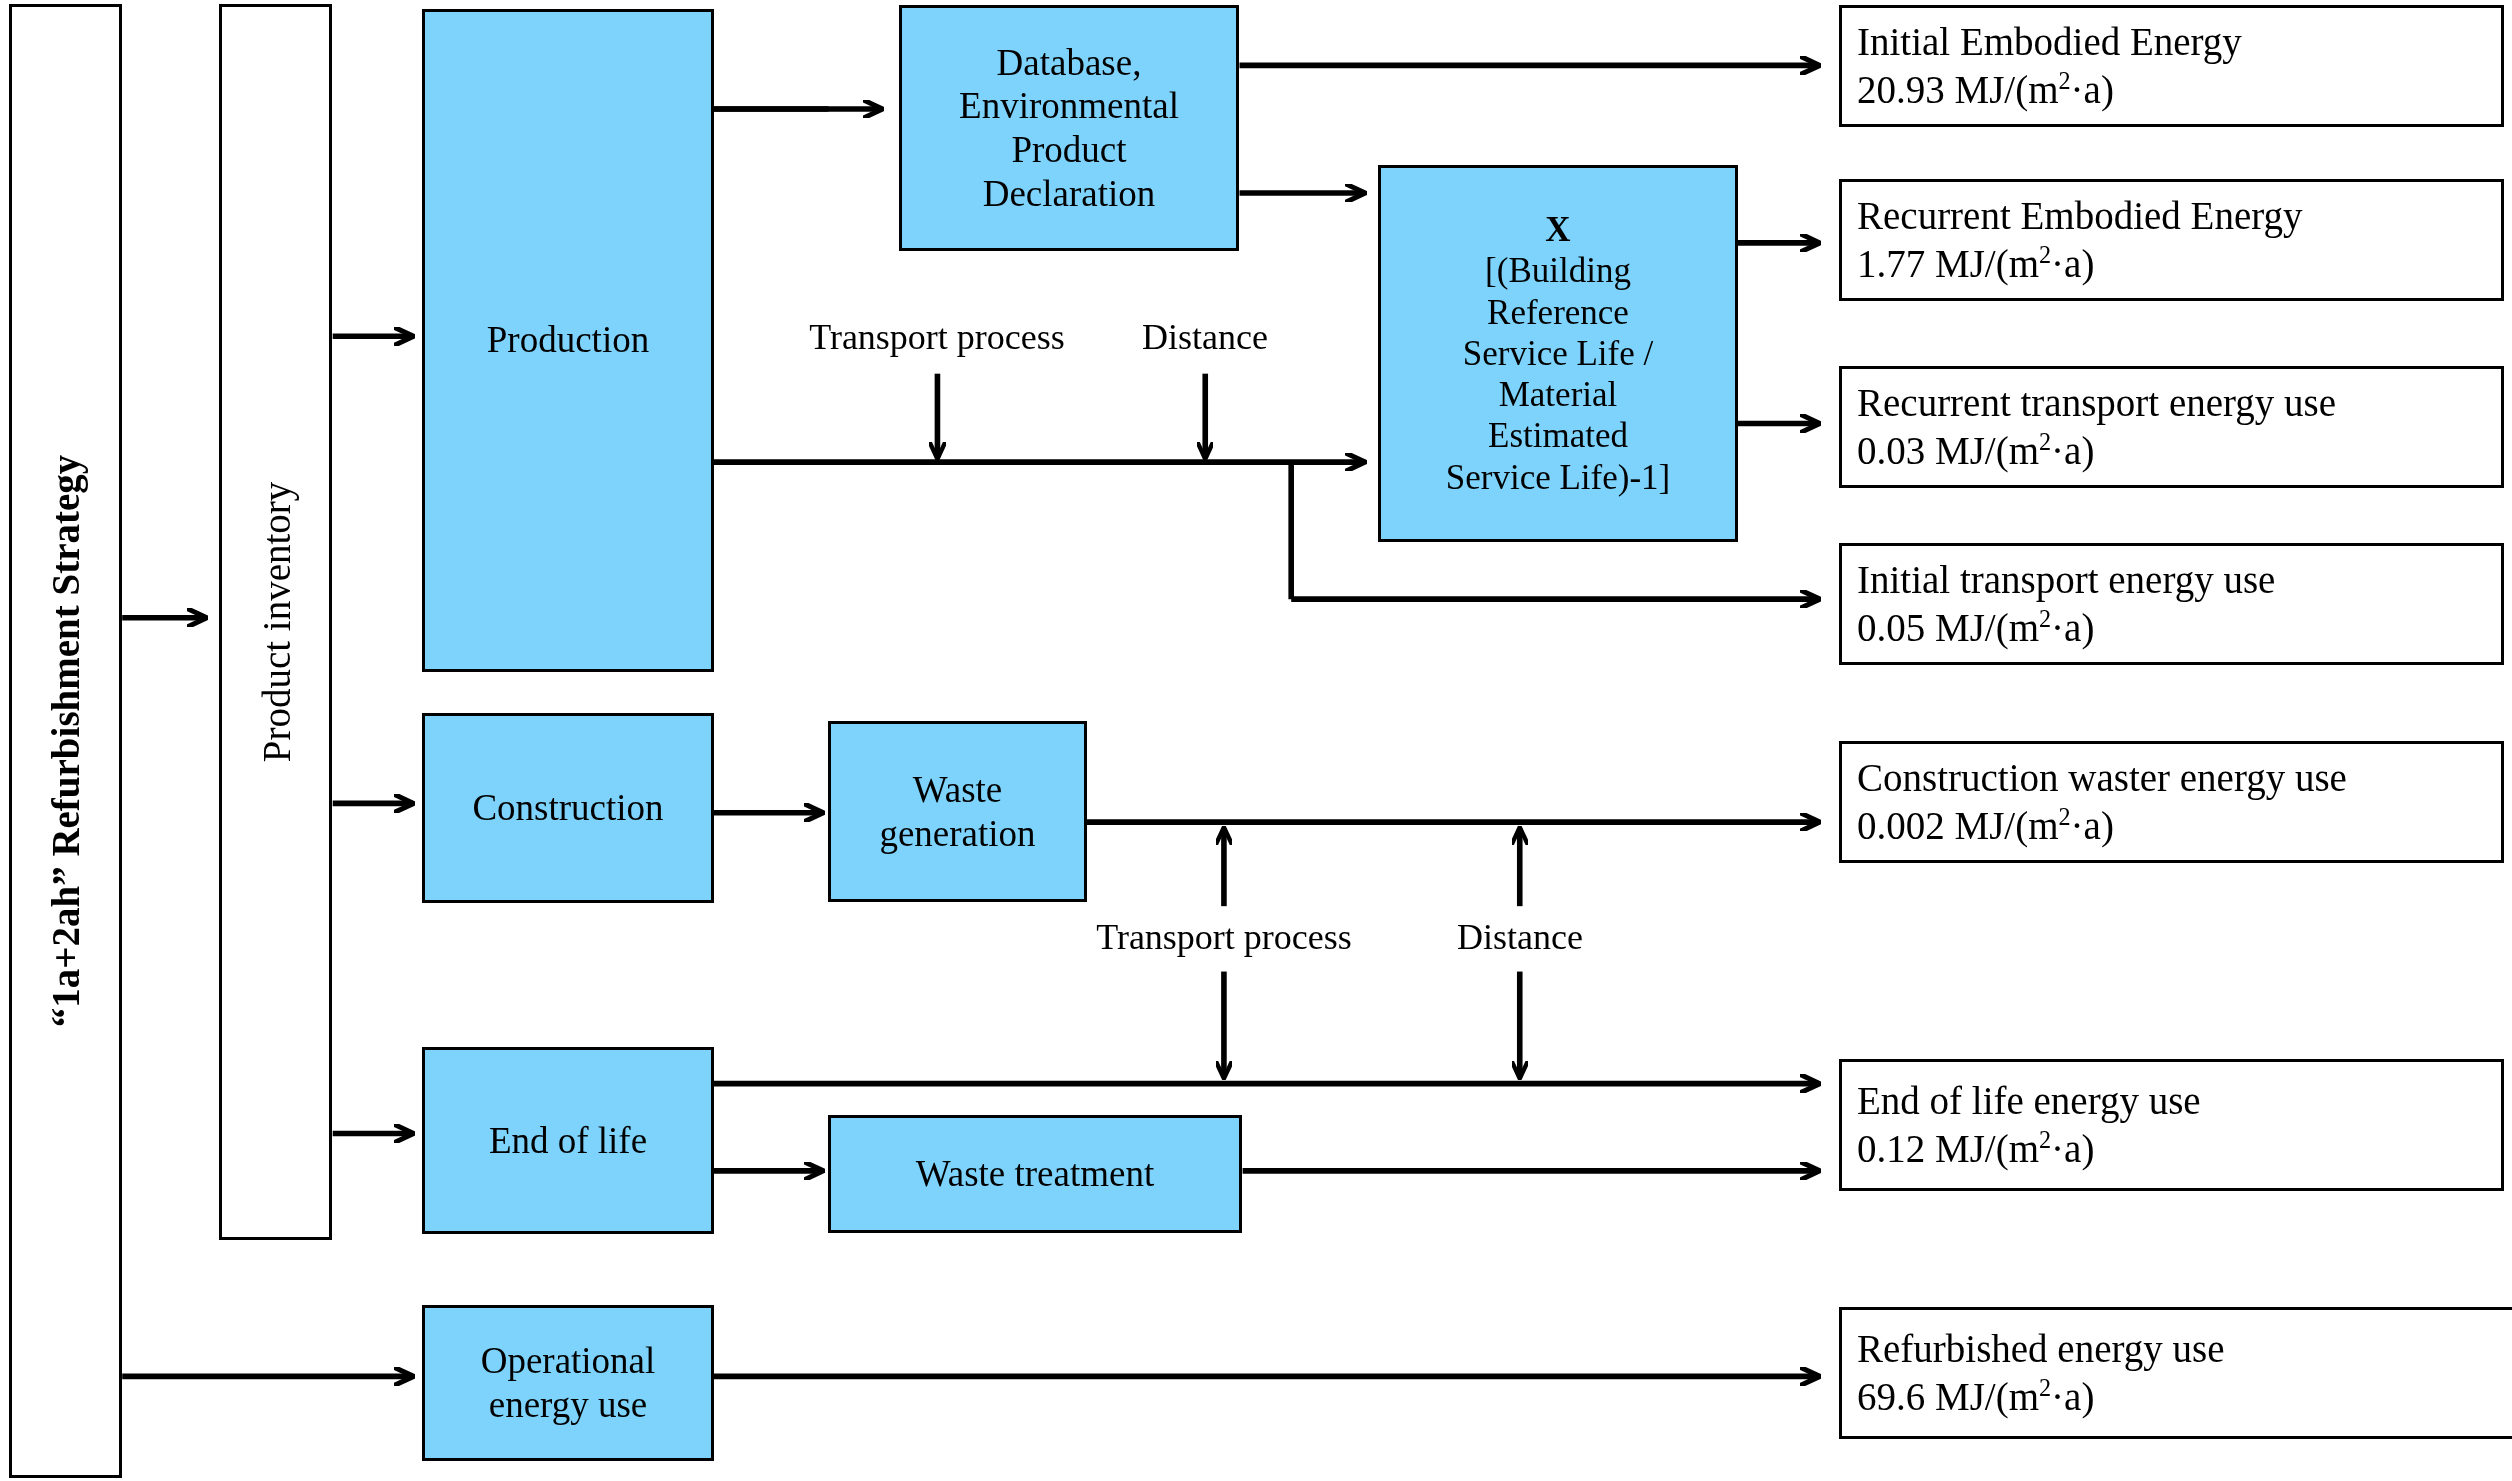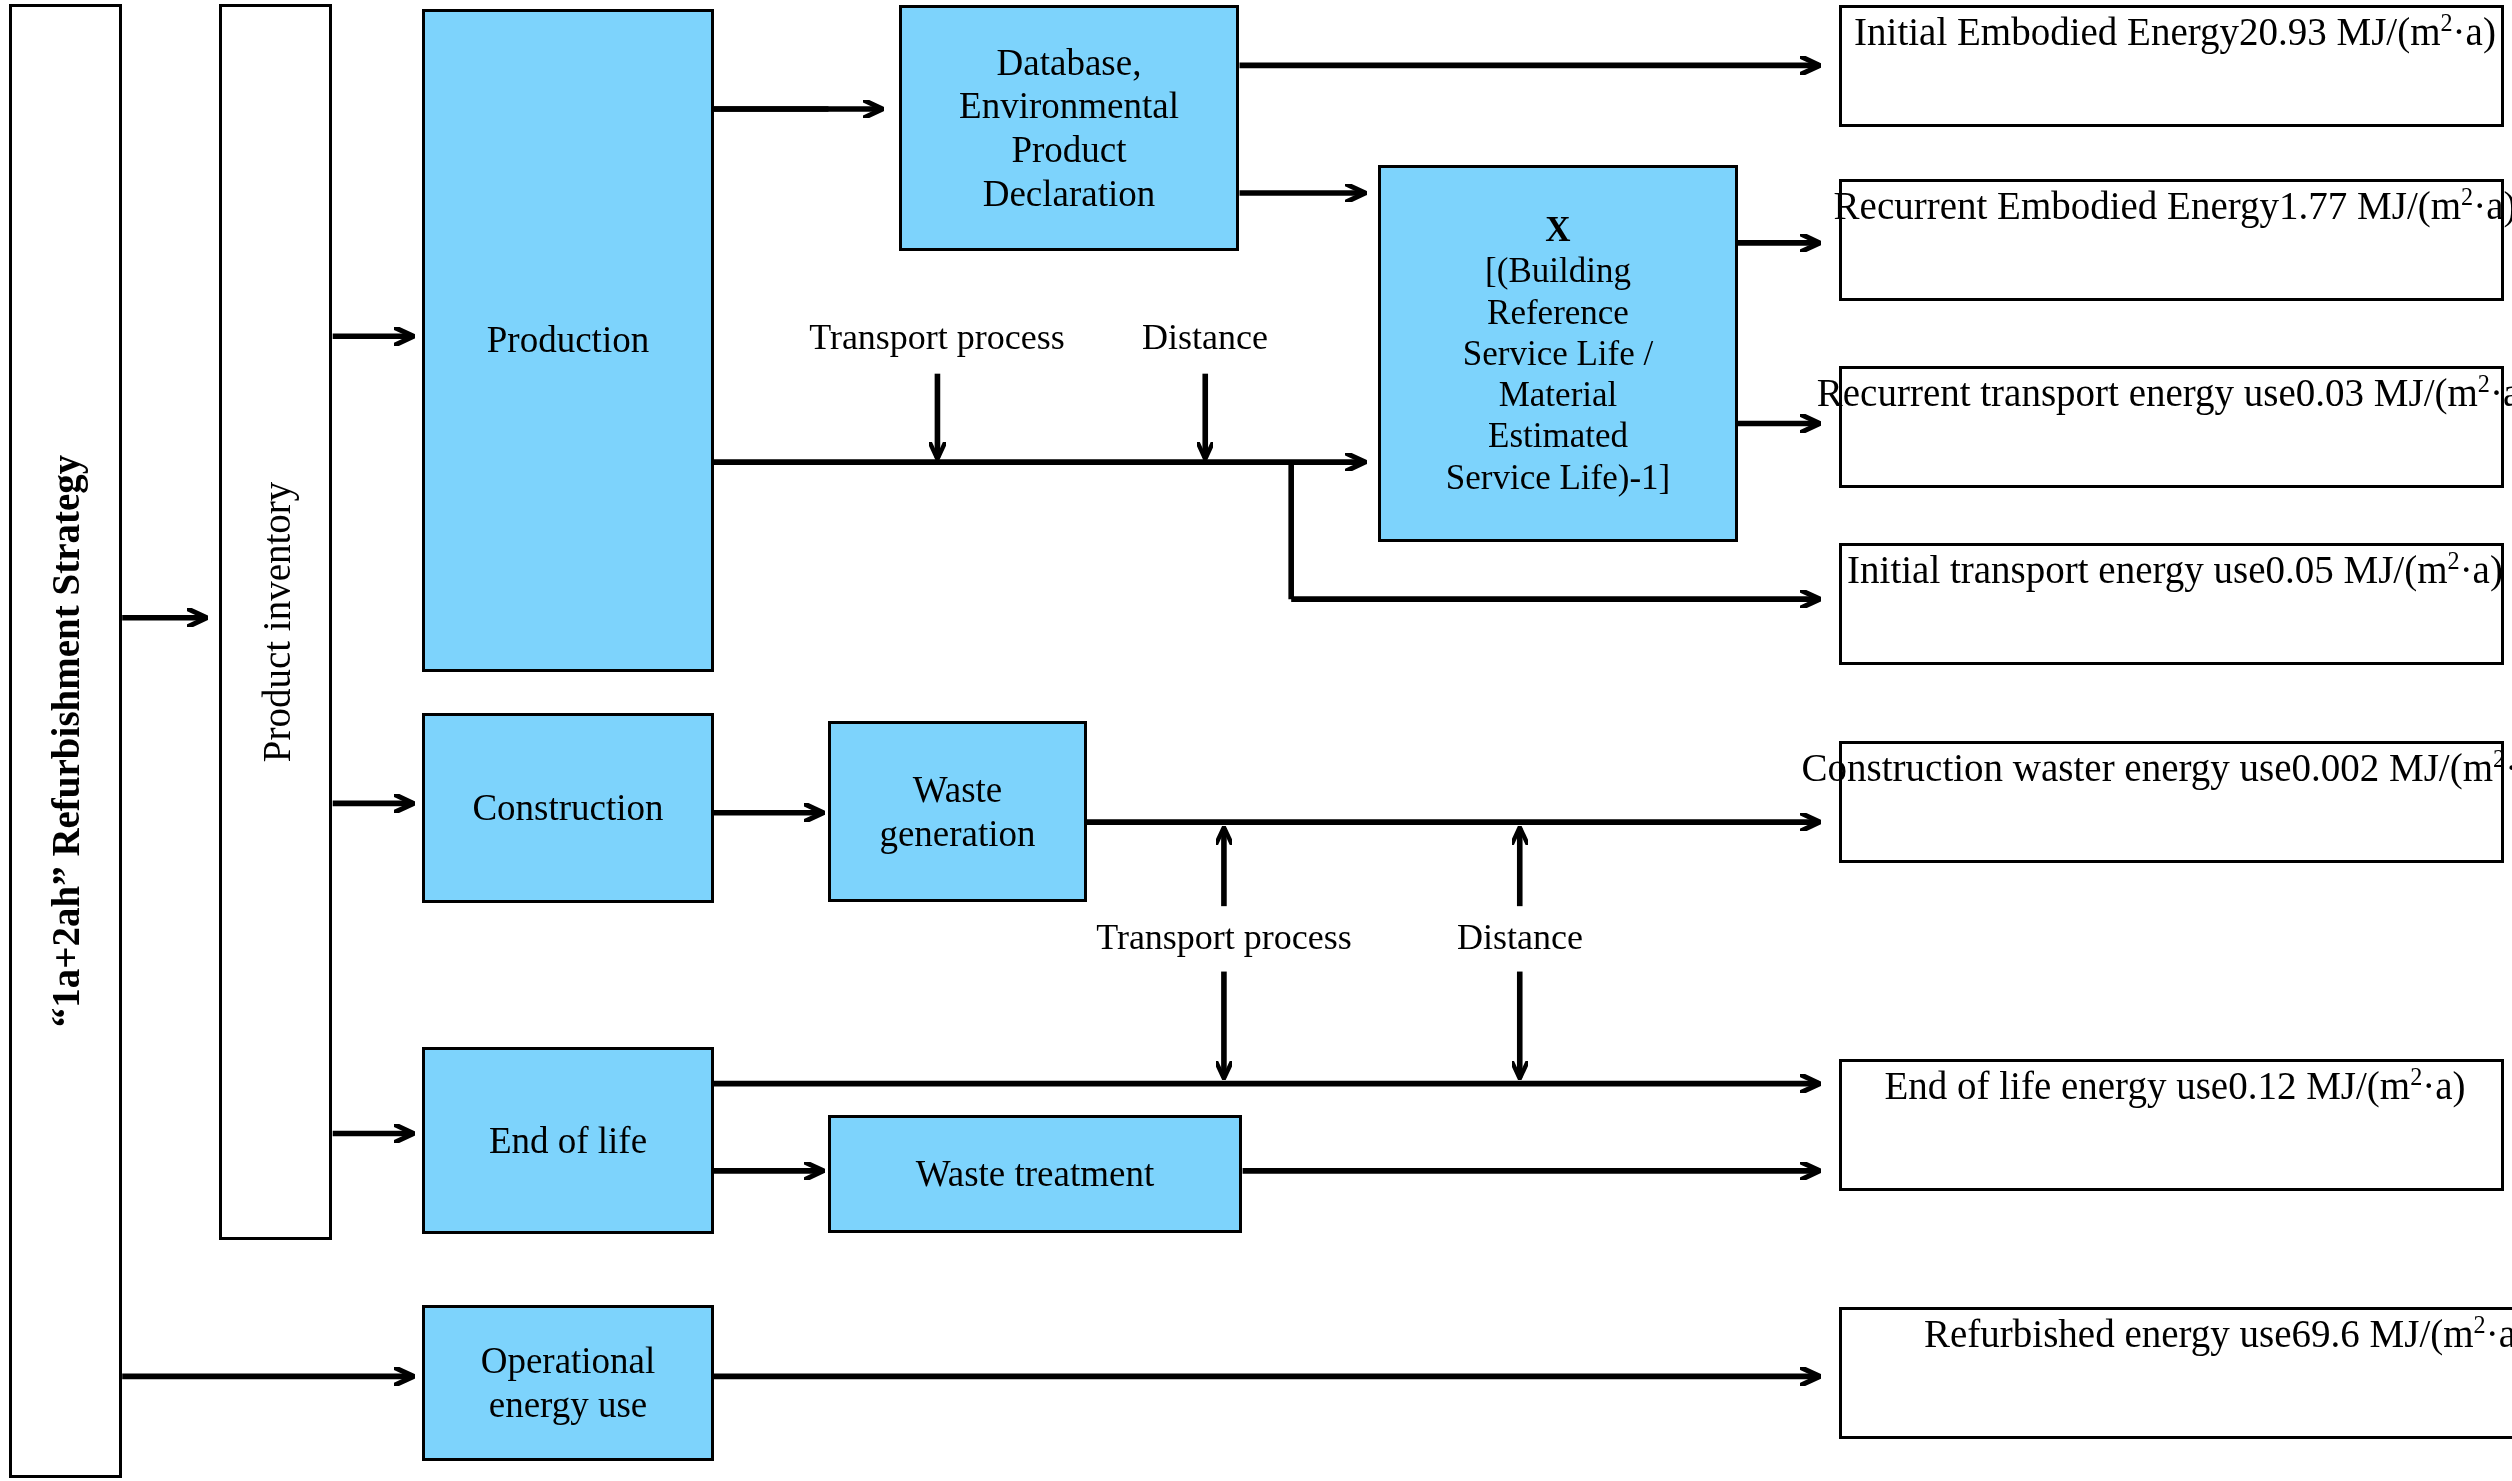--- a/index.html
+++ b/index.html
@@ -37,27 +37,27 @@
   .node-text {
     display: block;
     padding: 0 6.2px;
   }
   .res-box {
     position: absolute;
     box-sizing: border-box;
     border: 3.1px solid #000000;
     background: #ffffff;
     display: flex;
-    flex-direction: row;
+    flex-direction: column;
     align-items: flex-start;
     justify-content: center;
     text-align: left;
     color: #000000;
     line-height: 1.22;
-    padding-left: 7px;
+    padding-left: 15px;
   }
   .res-line { display: block; white-space: nowrap; }
   .vert-box {
     position: absolute;
     box-sizing: border-box;
     border: 3.1px solid #000000;
     background: #ffffff;
   }
   .vert-label {
     position: absolute;

